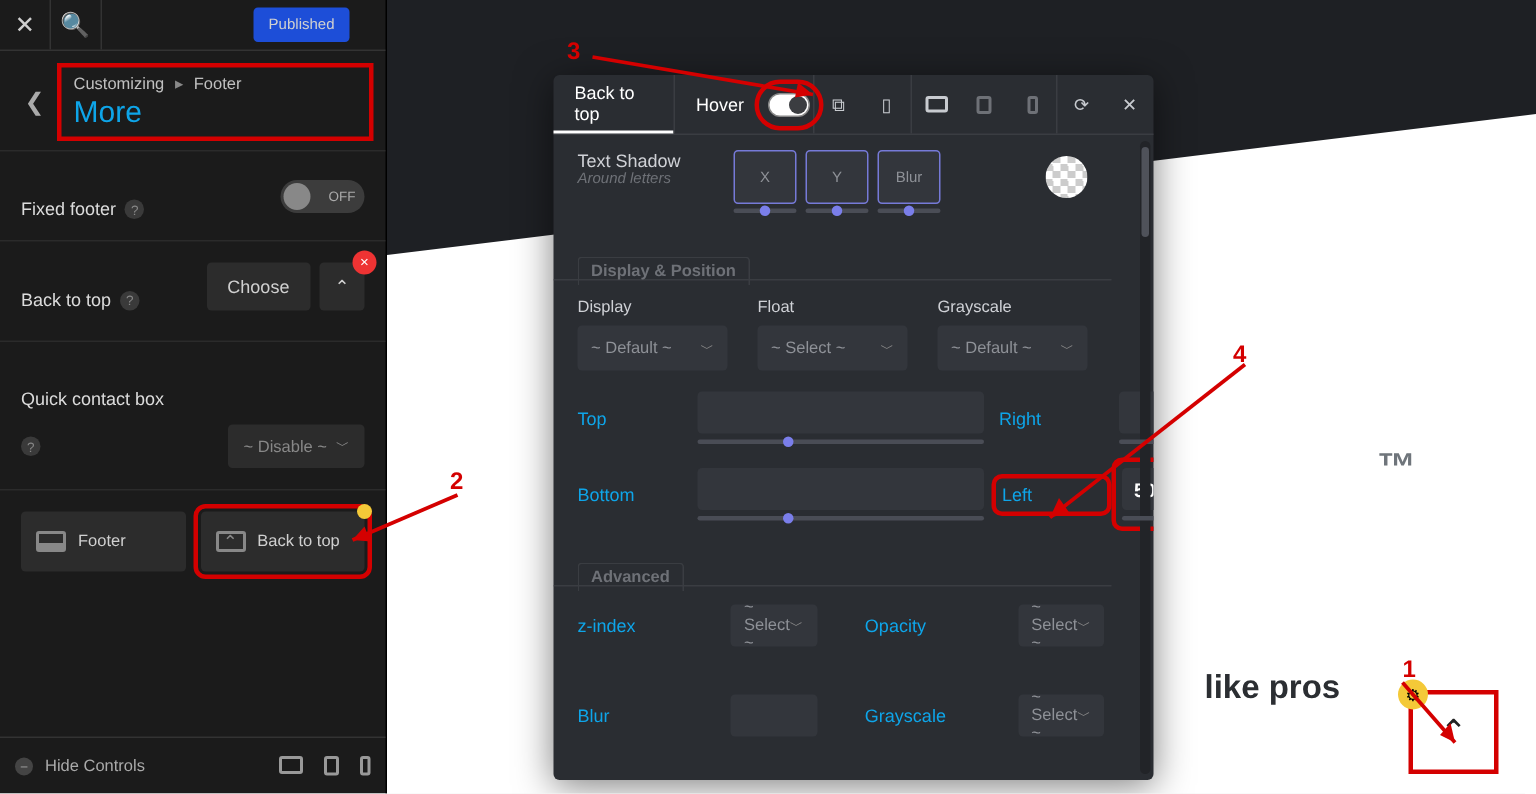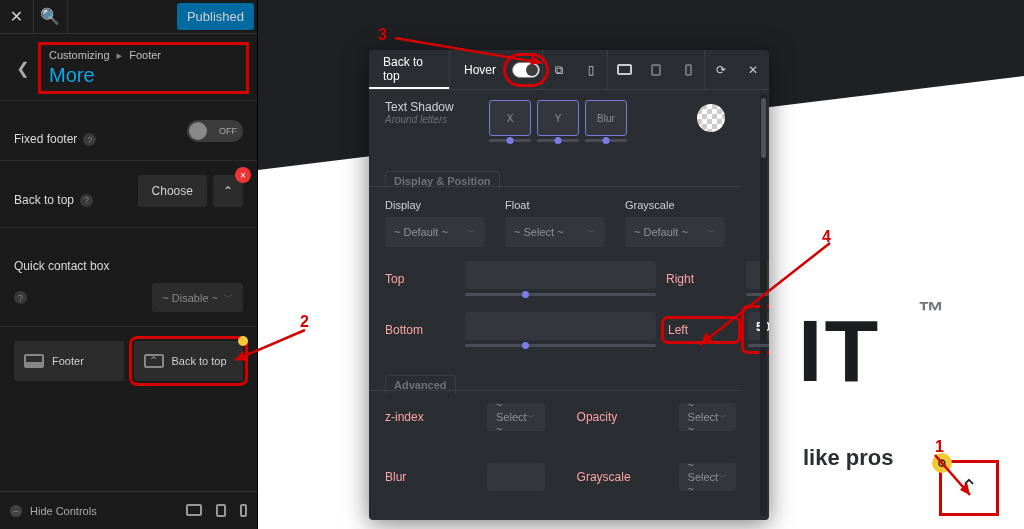--- a/index.html
+++ b/index.html
@@ -3,21 +3,21 @@
 <meta charset="utf-8">
 <style>
   * { box-sizing: border-box; margin: 0; padding: 0; font-family: sans-serif; }
   body { width: 1024px; height: 529px; overflow: hidden; position: relative; background: #f5f5f5; }
 
   
   .sidebar { position:absolute; left:0; top:0; width:258px; height:529px; background:#1b1b1b; color:#cfcfcf; border-right:1px solid #000; display:flex; flex-direction:column; }
   .sidebar-topbar { height:34px; display:flex; align-items:stretch; border-bottom:1px solid #333; }
   .sidebar-topbar .tbtn { width:34px; display:flex; align-items:center; justify-content:center; border-right:1px solid #333; cursor:pointer; }
   .sidebar-topbar .spacer { flex:1; }
-  .published-btn { align-self:center; margin-right:3px; background:#0369a1; color:#d0d0d0; font-size:13px; padding:6px 10px; border-radius:3px; cursor:pointer; }
+  .published-btn { align-self:center; margin-right:24px; background:#1d4ed8; color:#d0d0d0; font-size:10px; padding:6px 10px; border-radius:3px; cursor:pointer; }
 
   .crumb-block { display:flex; padding:8px 8px 6px 8px; }
   .crumb-back { width:30px; display:flex; align-items:center; justify-content:center; color:#aaa; cursor:pointer; font-size:16px; }
   .crumb-text { flex:1; border:3px solid #d40000; padding:4px 8px; }
   .crumb-path { font-size:11px; color:#c0c0c0; }
   .crumb-title { font-size:20px; color:#0ea5e9; font-weight:300; margin-top:2px; }
 
   .section-row { display:flex; align-items:center; padding:14px 14px; font-size:12px; color:#dcdcdc; }
   .section-row .label { flex:1; display:flex; align-items:flex-end; gap:6px; font-weight:400;margin-top:17px; }
   .help-q { width:13px; height:13px; border-radius:50%; background:#3a3a3a; color:#888; font-size:9px; display:inline-flex; align-items:center; justify-content:center; }
@@ -89,21 +89,21 @@
   .checker { width:28px; height:28px; border-radius:50%; background:
     repeating-conic-gradient(#ccc 0 25%, #fff 0 50%) 0 0/10px 10px;
     margin-left:auto; margin-top:4px; }
 
   .triple { display:flex; gap:20px; }
   .triple .col { flex:1; }
   .mini-label { font-size:11px; color:#cfd1d6; margin-bottom:6px; }
   .mini-select { background:#33363c; border-radius:3px; height:30px; display:flex; align-items:center; justify-content:space-between; padding:0 9px; color:#8e9197; font-size:11px; cursor:pointer; }
 
   .pos-grid { display:grid; grid-template-columns:70px 1fr 70px 1fr; row-gap:14px; column-gap:10px; align-items:center; }
-  .pos-label { font-size:12px; color:#fca5a5; }
+  .pos-label { font-size:12px; color:#0ea5e9; }
   .pos-input-wrap { display:flex; flex-direction:column; }
   .pos-input { height:28px; background:#33363c; border-radius:3px; border:none; color:#fff; font-size:13px; font-weight:600; padding:0 8px; }
   .pos-slider { height:3px; background:#4a4d56; margin-top:4px; border-radius:2px; position:relative; }
   .pos-slider .dot { position:absolute; left:30%; top:-2px; width:7px;height:7px;border-radius:50%; background:#7a7eea; }
   .left-cell { outline:3px solid #d40000; outline-offset:2px; padding:2px 2px; border-radius:2px; }
 
   .adv-row { display:grid; grid-template-columns:70px 1fr 70px 1fr; column-gap:10px; row-gap:12px; align-items:center;gap:32px; }
   .adv-input { height:28px; background:#33363c; border-radius:3px; color:#8e9197; font-size:11px; display:flex; align-items:center; justify-content:space-between; padding:0 9px; }
 
   
@@ -196,21 +196,20 @@
       <span class="dev-glyph" style="width:16px;height:12px;"></span>
       <span class="dev-glyph" style="width:10px;height:13px;"></span>
       <span class="dev-glyph" style="width:7px;height:13px;"></span>
     </div>
   </div>
 </div>
 
 <div class="canvas">
   <div class="page-white"></div>
   <div class="banner"></div>
-  <div class="brand-it">IT</div>
   <div class="brand-tm">™</div>
   <div class="tagline">like pros</div>
 
   <div class="btt-widget">
     <div class="gear">⚙</div>
     <div class="arrow">⌃</div>
   </div>
 </div>
 
 <div class="panel">

